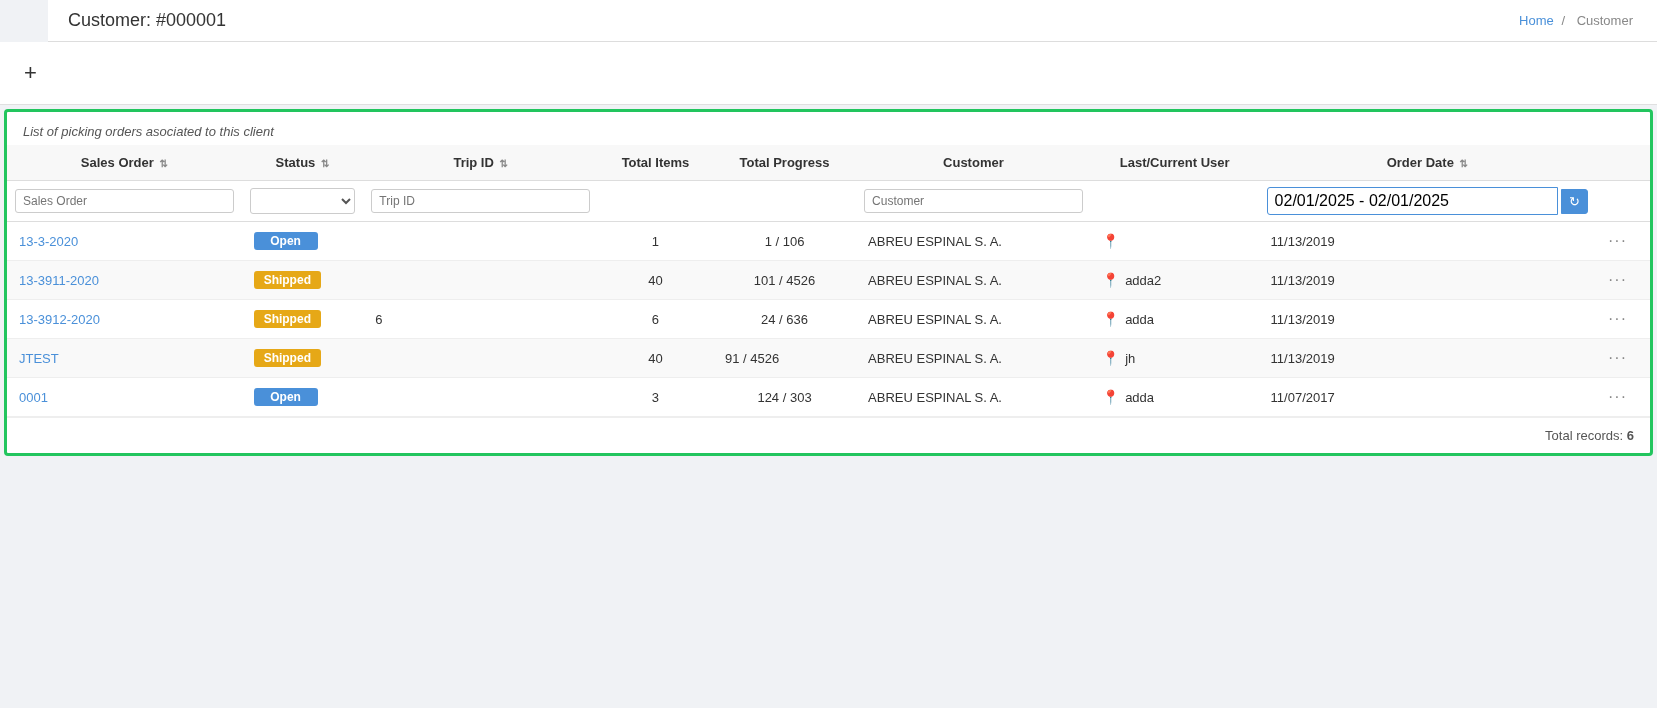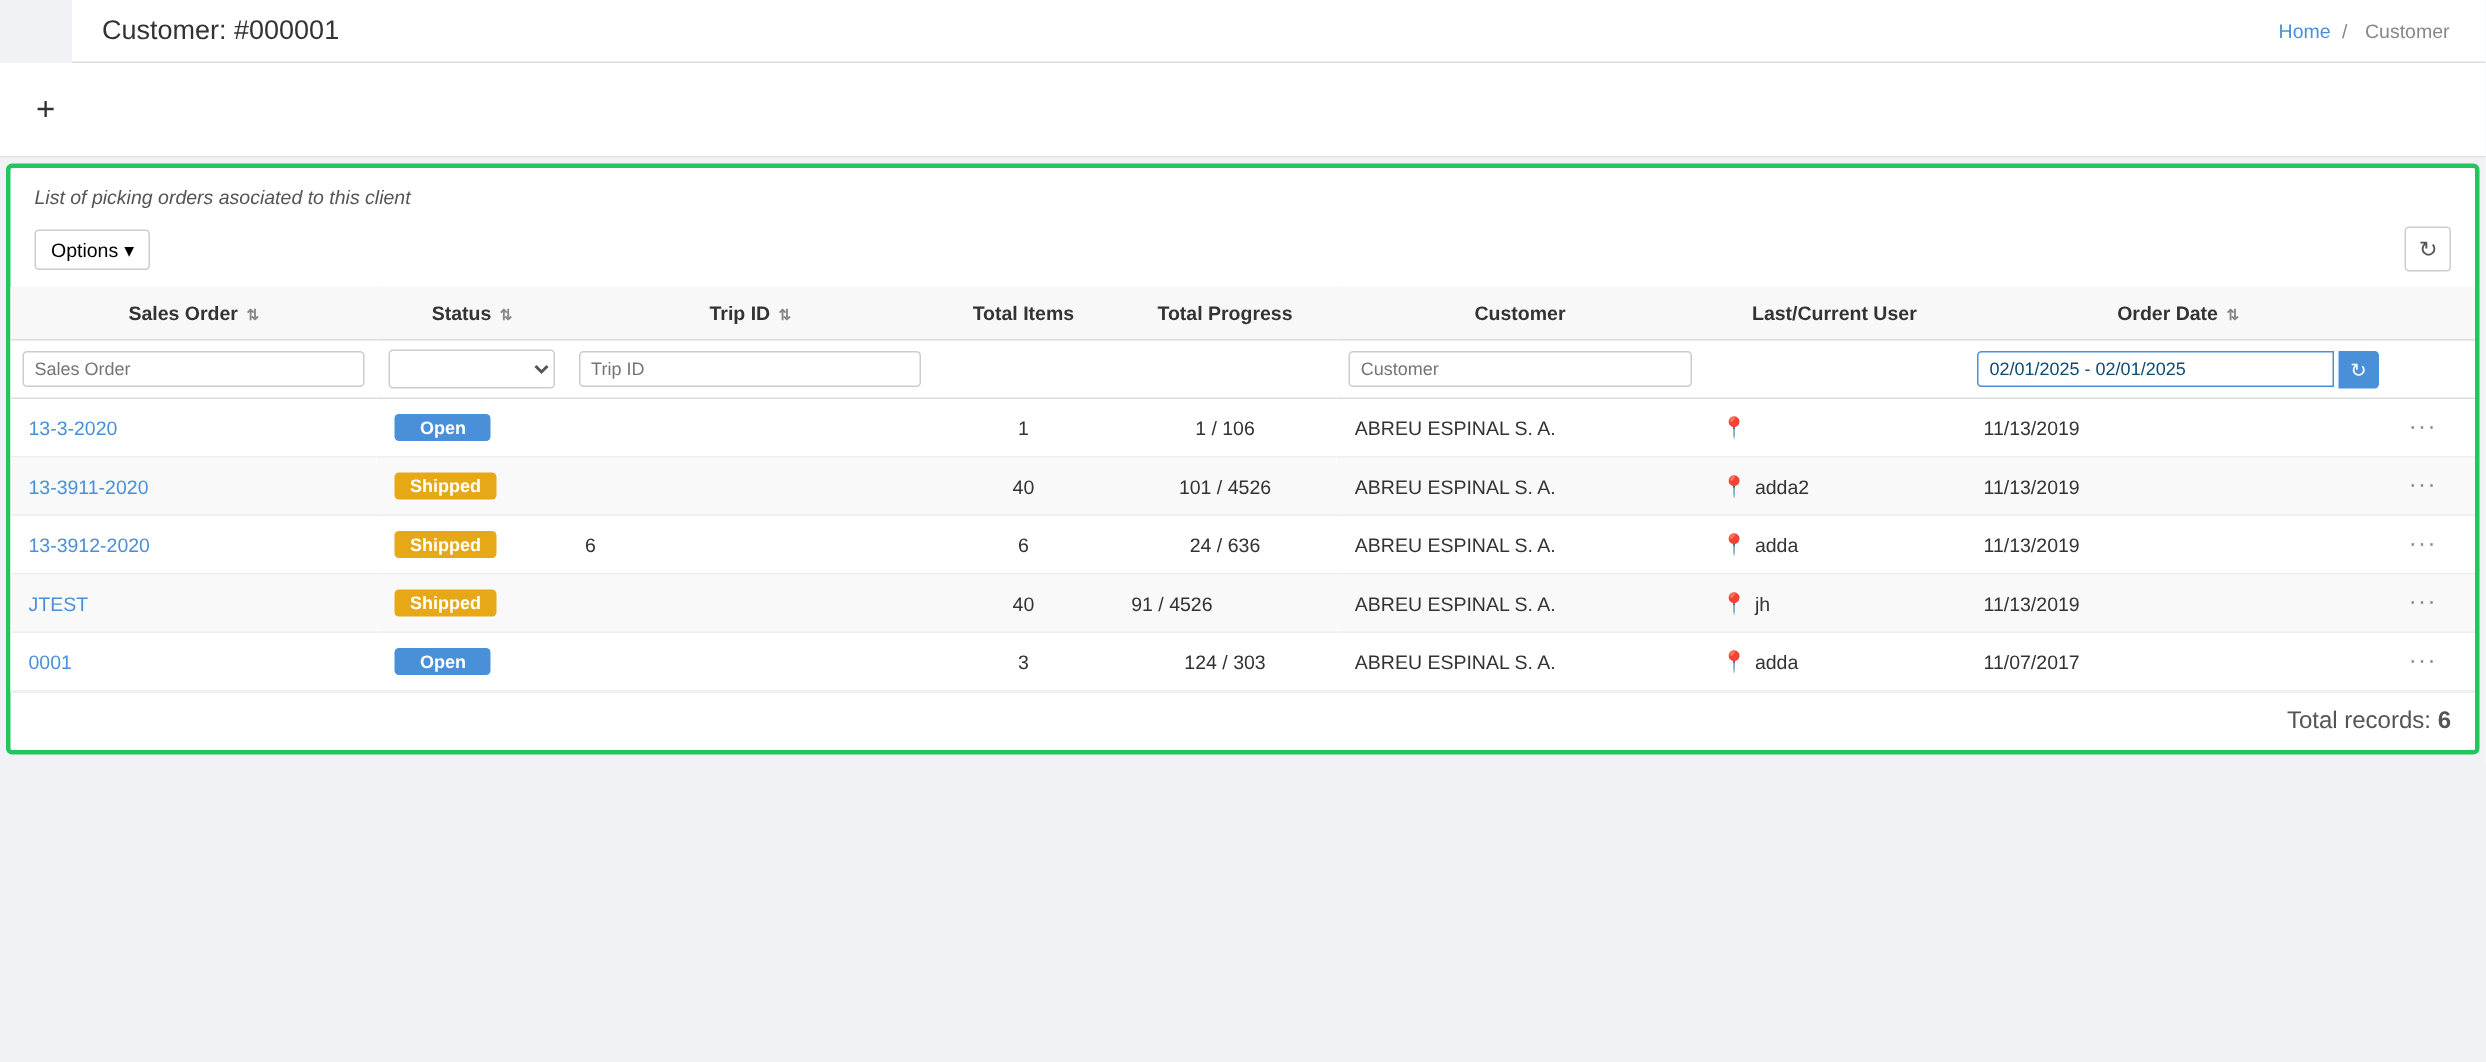--- a/index.html
+++ b/index.html
@@ -110,22 +110,22 @@
     .date-range-wrapper {
       display: flex;
       align-items: center;
       gap: 3px;
     }
     .date-range-input {
       flex: 1;
       padding: 4px 7px;
       border: 1px solid #4a90d9;
       border-radius: 3px 0 0 3px;
-      font-size: 12px;
-      color: #0c4a6e;
+      font-size: 16px;
+      color: #000000;
     }
     .date-refresh-btn {
       background: #4a90d9;
       color: #fff;
       border: 1px solid #4a90d9;
       border-radius: 0 3px 3px 0;
       padding: 4px 7px;
       cursor: pointer;
       font-size: 13px;
     }
@@ -163,21 +163,21 @@
       border: none;
       cursor: pointer;
       font-size: 16px;
       color: #888;
       letter-spacing: 1px;
     }
 
     .table-footer {
       padding: 10px 16px;
       text-align: right;
-      font-size: 16px;
+      font-size: 13px;
       color: #555;
       border-top: 1px solid #eee;
     }
     .total-count { font-weight: 700; }
   </style>
 </head>
 <body>
 
 <div class="top-bar">
   <span class="page-title">Customer: #000001</span>
@@ -187,27 +187,20 @@
     <span>Customer</span>
   </nav>
 </div>
 
 <div class="customer-header">
   <button class="add-btn">+</button>
 </div>
 
 <div class="main-content">
   <div class="list-description">List of picking orders asociated to this client</div>
-  <div class="toolbar">
-    <button class="options-btn">
-      <span>Options</span>
-      <span>▾</span>
-    </button>
-    <button class="refresh-btn">↻</button>
-  </div>
 
   <table>
     <thead>
       <tr>
         <th>
           <span>Sales Order</span>
           <span class="sort-icon">⇅</span>
         </th>
         <th>
           <span>Status</span>

